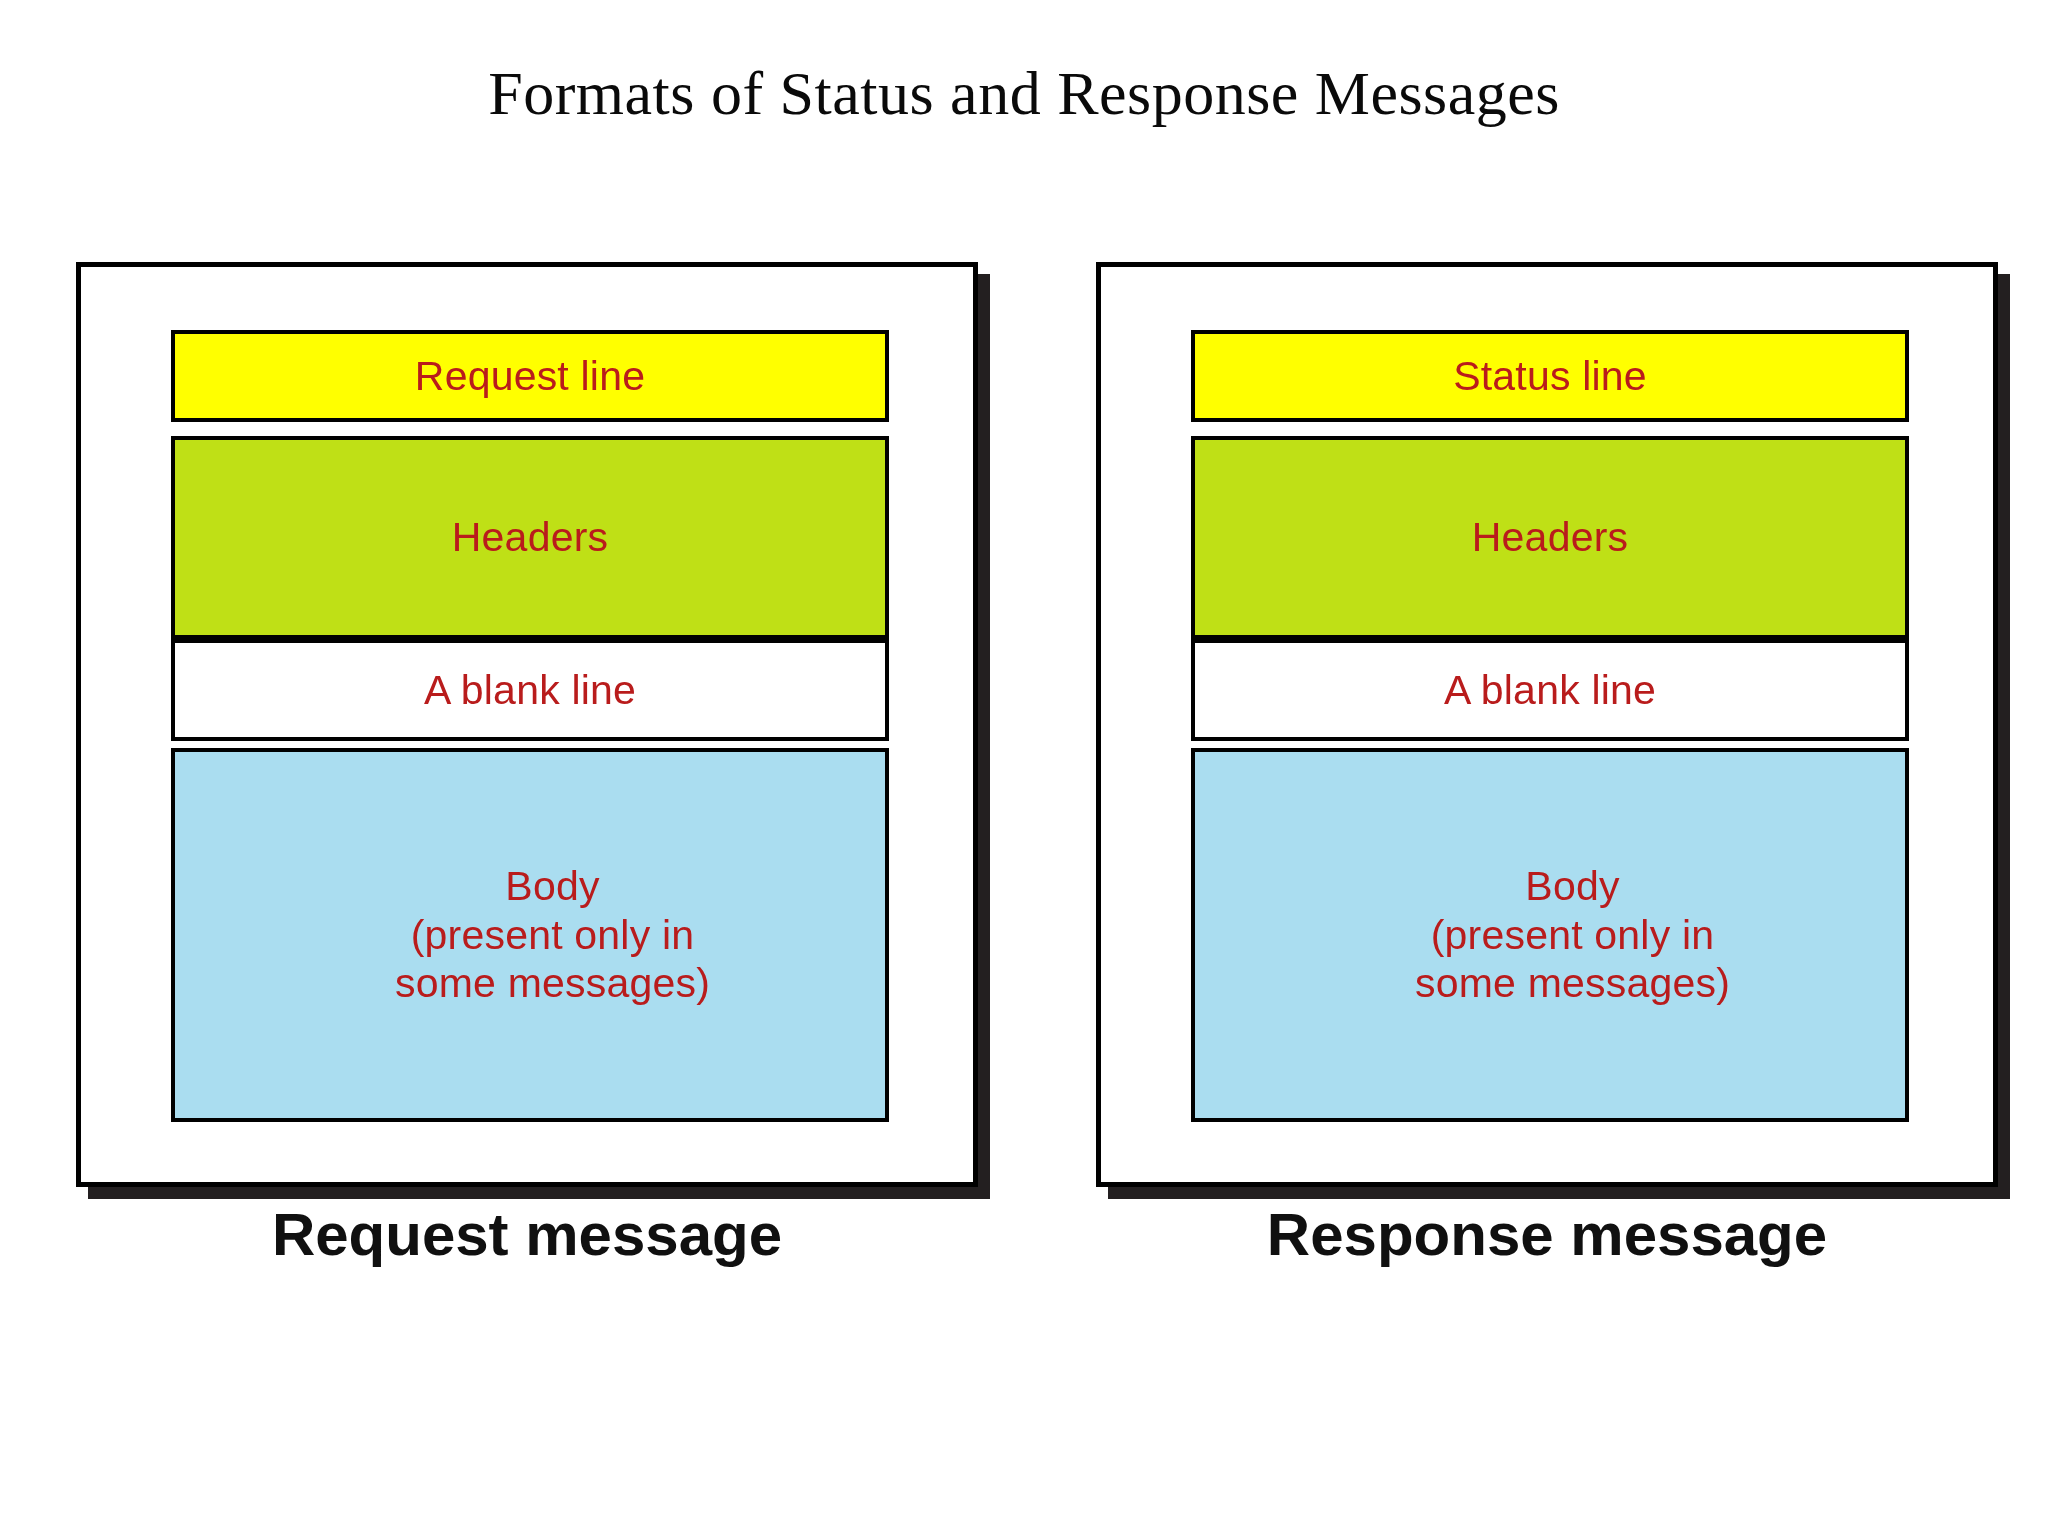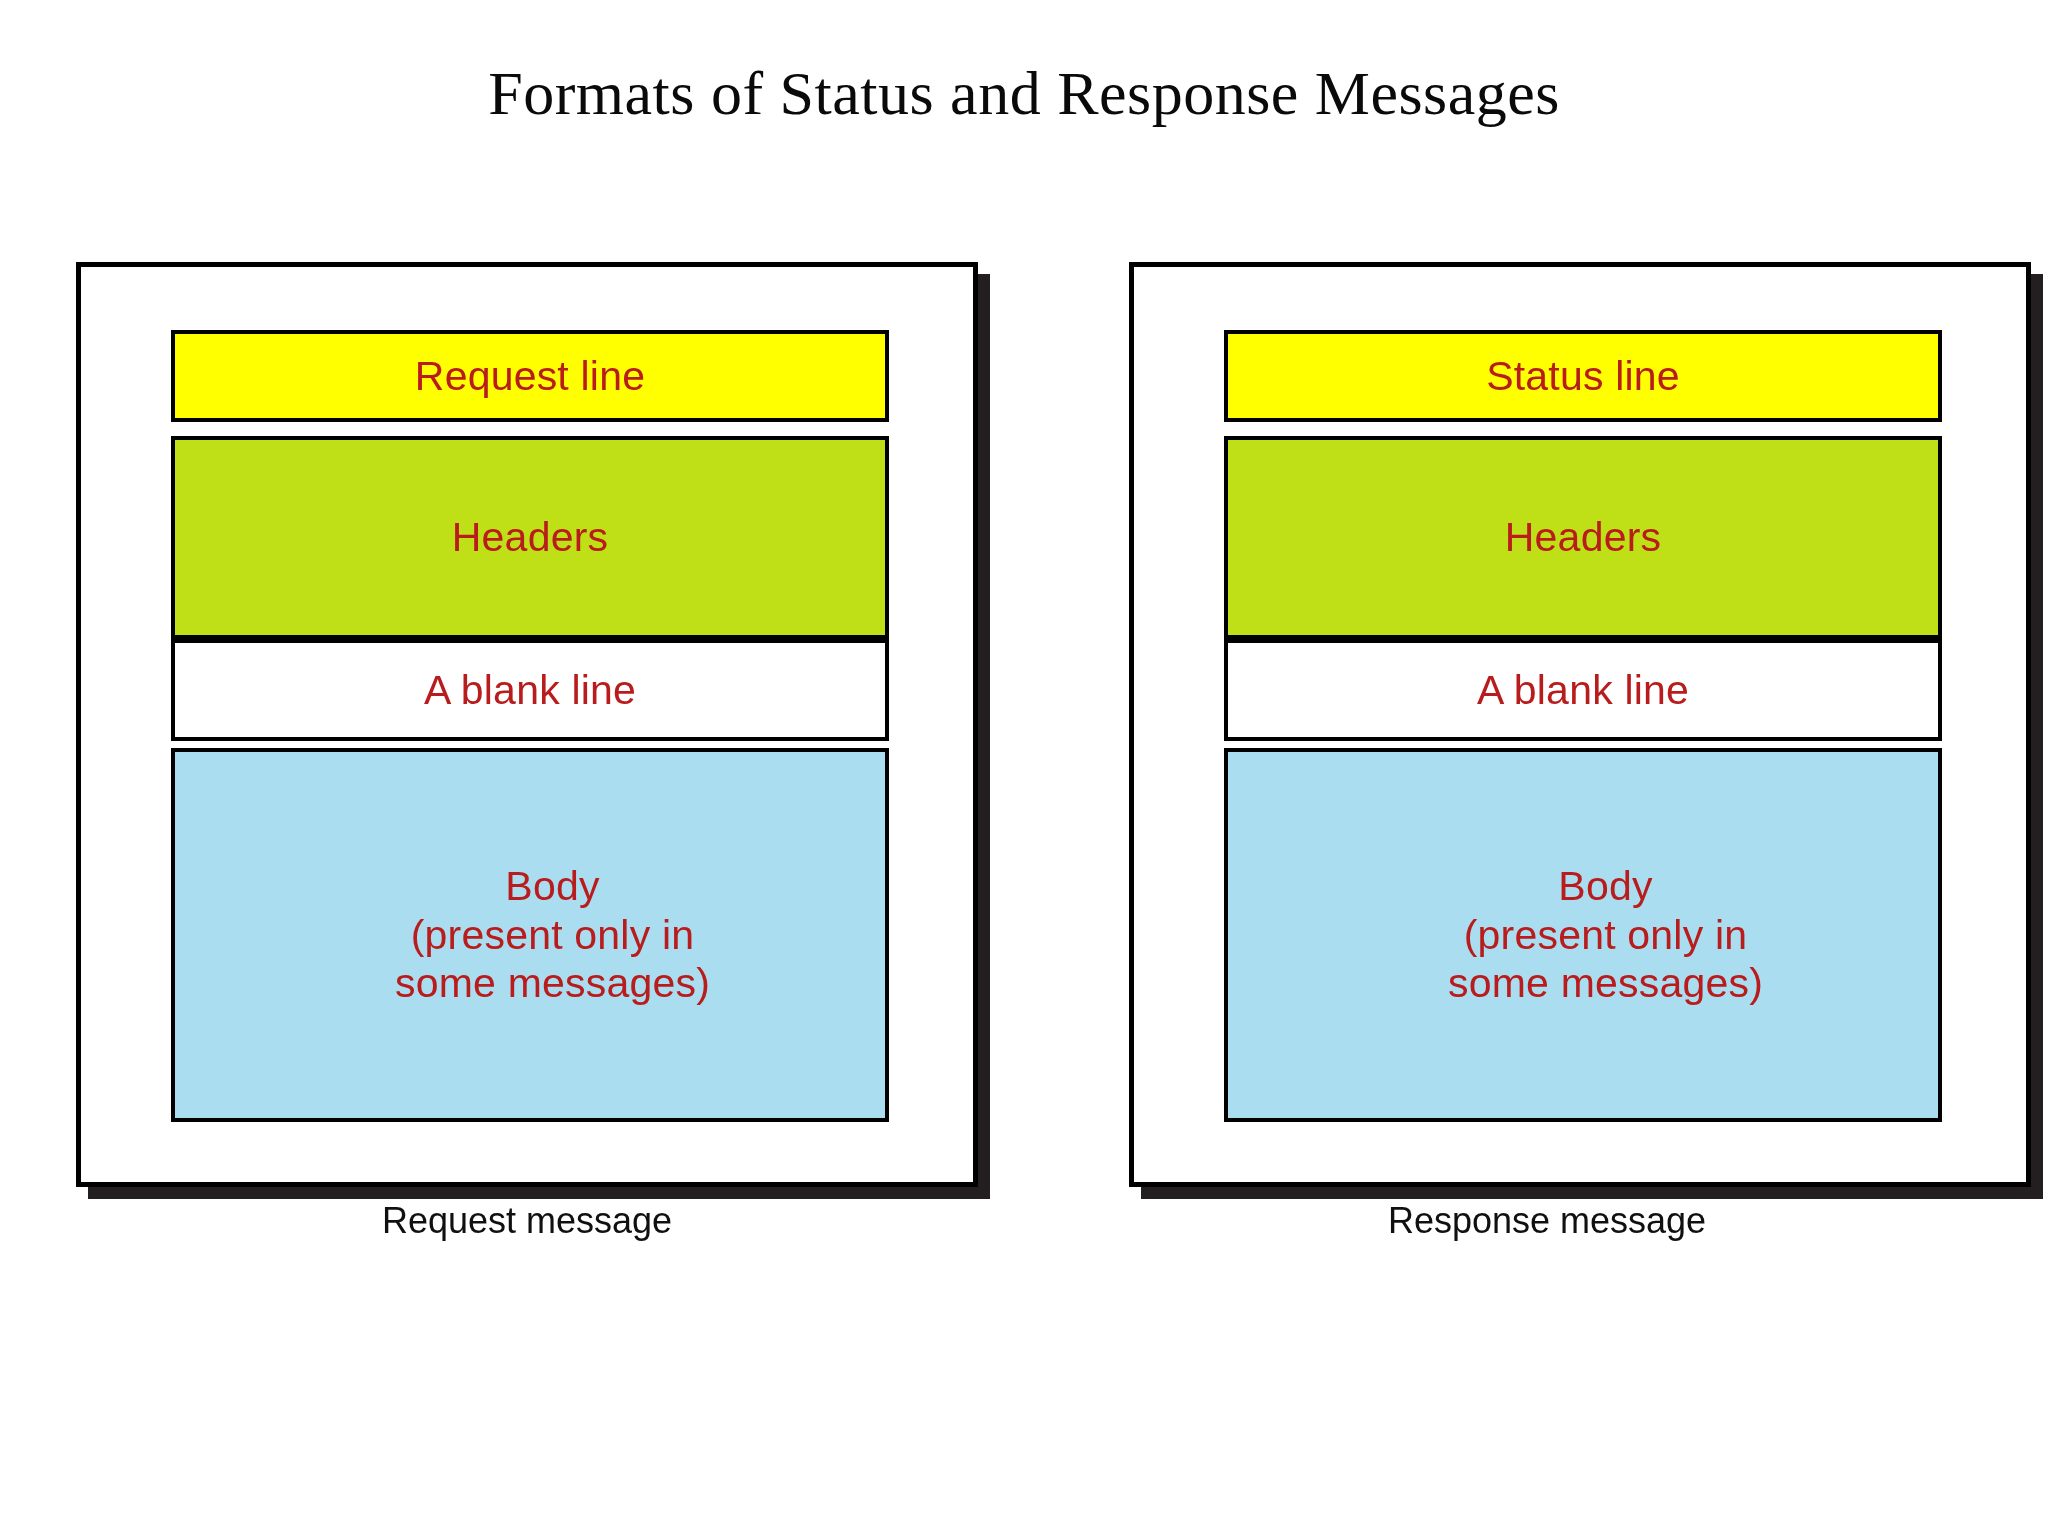--- a/index.html
+++ b/index.html
@@ -37,21 +37,21 @@
   }
 
   
   .panel {
     position: absolute;
     top: 262px;
     width: 902px;
     height: 925px;
   }
   .panel-request { left: 76px; }
-  .panel-response { left: 1129px; border-radius: 19px; }
+  .panel-response { left: 1096px; border-radius: 19px; }
 
   .panel-shadow {
     position: absolute;
     left: 12px;
     top: 12px;
     width: 100%;
     height: 100%;
     background: #231f20;
   }
 
@@ -114,22 +114,22 @@
     white-space: pre-line;
   }
 
   
   .panel-caption {
     position: absolute;
     top: 1200px;
     width: 902px;
     text-align: center;
     font-family: "Liberation Sans", sans-serif;
-    font-size: 36px;
-    font-weight: 400;
+    font-size: 60px;
+    font-weight: 700;
     color: #101010;
     white-space: nowrap;
   }
   .caption-request { left: 76px; }
   .caption-response { left: 1096px; }
 </style>
 </head>
 <body>
 
 <div id="slide">

